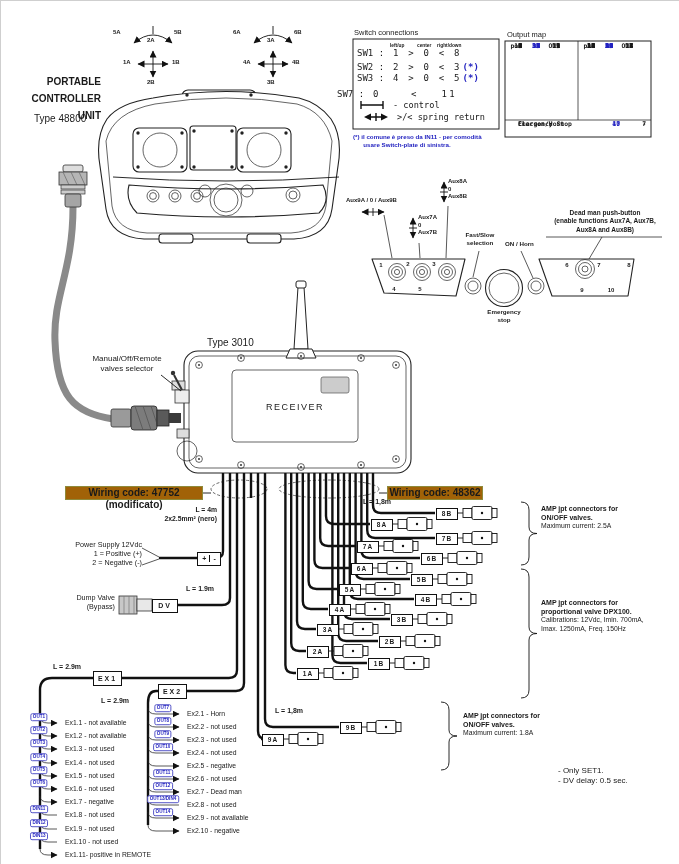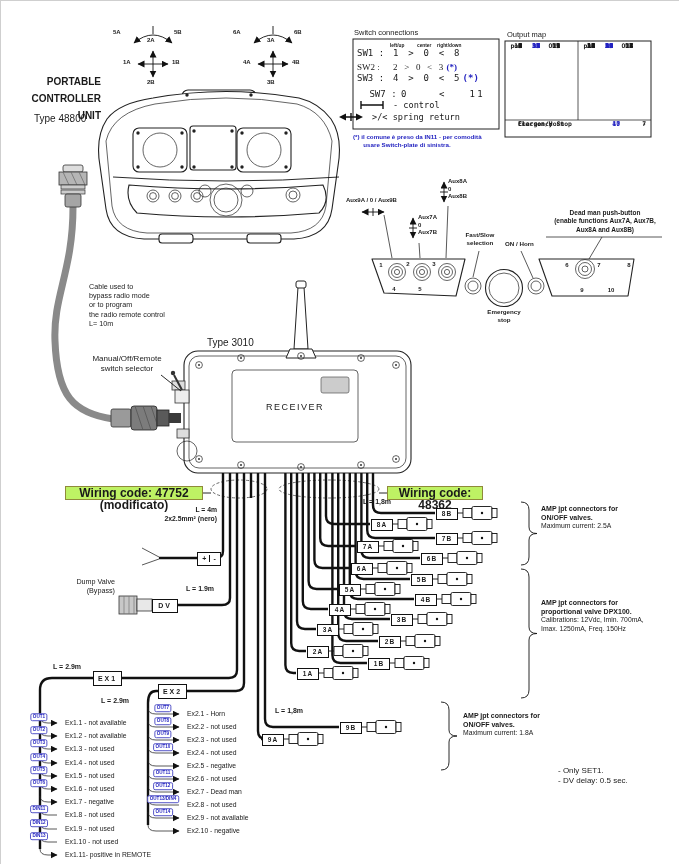--- a/index.html
+++ b/index.html
@@ -17,22 +17,22 @@
   .f48{font-size:4.8px;line-height:6px}
   .f6{font-size:6px;line-height:7.6px}
   .f62{font-size:6.2px;line-height:8px}
   .f65{font-size:6.5px;line-height:8.4px}
   .f68{font-size:6.8px;line-height:8.8px}
   .f7{font-size:7px;line-height:9px}
   .f72{font-size:7.2px;line-height:9.2px}
   .f75{font-size:7.5px;line-height:9.4px}
   .f8{font-size:8px;line-height:10px}
   .f95{font-size:10px;line-height:17px}
-  .ylw{background:#bef264;border:1px solid #8f8a3a;text-align:center;font-weight:bold;
-       font-size:12px;line-height:12px;height:12px}
+  .ylw{background:#a16207;border:1px solid #8f8a3a;text-align:center;font-weight:bold;
+       font-size:10px;line-height:12px;height:12px}
   .clabel{width:20px;height:10px;line-height:10px;border:1px solid #111;background:#fff;
           text-align:center;font-weight:bold;font-size:6.5px;letter-spacing:1px}
   .kbox{border:1px solid #111;background:#fff;text-align:center;font-weight:bold;
         font-size:7px;letter-spacing:2px}
   .extag{border:1px solid #5656c8;border-radius:2px;background:#fff;color:#2323c0;
          font-weight:bold;font-size:4.6px;line-height:5.6px;padding:0 1.5px;white-space:nowrap}
   .extext{font-size:6.8px;line-height:8px;white-space:nowrap}
   .swrow{display:flex;align-items:baseline;font-family:"DejaVu Sans Mono",monospace;font-size:9px}
   .swname{display:inline-block;width:36px}
   .swval{white-space:pre;letter-spacing:2.2px}
@@ -404,21 +404,21 @@
   <div class="f48 b" style="left:389px;top:42px">left/up</div>
   <div class="f48 b" style="left:416px;top:42px">center</div>
   <div class="f48 b" style="left:436px;top:42px">right/down</div>
   <div id="swrows" style="left:0;top:0"></div>
   <div class="legrow" style="left:358px;top:99px">
     <svg width="26" height="10">
       <path d="M2,5 L24,5 M2,1 L2,9 M24,1 L24,9" stroke="#111" stroke-width="1.4" fill="none"></path>
     </svg>
     <span>-  control</span>
   </div>
-  <div class="legrow" style="left:337px;top:111px">
+  <div class="legrow" style="left:362px;top:111px">
     <svg width="26" height="10">
       <path d="M7,5 L19,5 M13,1 L13,9" stroke="#111" stroke-width="1.4" fill="none"></path>
       <polygon points="1,5 8,1.5 8,8.5" fill="#111"></polygon>
       <polygon points="25,5 18,1.5 18,8.5" fill="#111"></polygon>
     </svg>
     <span>&gt;/&lt; spring return</span>
   </div>
   <div class="f62 b blue prex" style="left:352px;top:132px">(*) il comune è preso da IN11 - per comodità
       usare Switch-plate di sinistra.</div>
 
@@ -463,37 +463,35 @@
 Aux8B</div>
   <div class="f62 b pre c" style="left:458px;top:230px;width:42px">Fast/Slow
 selection</div>
   <div class="f62 b" style="left:504px;top:239px">ON / Horn</div>
   <div class="f65 b pre c" style="left:528px;top:208px;width:152px">Dead man push-button
 (enable functions Aux7A, Aux7B,
 Aux8A and Aux8B)</div>
   <div class="f62 b pre c" style="left:483px;top:307px;width:40px">Emergency
 stop</div>
 
-  <div class="f72 pre" style="left:88px;top:281px">Cable  used to
-bypass radio mode
-or to program
-the radio remote control
-L= 10m</div>
   <div class="f95" style="left:206px;top:333px">Type 3010</div>
   <div class="f8 pre c" style="left:70px;top:353px;width:112px">Manual/Off/Remote
-switch selector</div>
+valves selector</div>
   <div class="c" style="left:254px;top:401px;width:80px;font-size:9px;letter-spacing:1.5px">RECEIVER</div>
 
   <div class="ylw" style="left:64px;top:485px;width:136px">Wiring code: 47752 (modificato)</div>
   <div class="ylw" style="left:386px;top:485px;width:94px">Wiring code: 48362</div>
   <div class="f68 b r pre" style="left:150px;top:505px;width:66px">L = 4m
 2x2.5mm² (nero)</div>
   <div class="f7 b" style="left:362px;top:496px">L = 1,8m</div>
+  <div class="f72 r pre" style="left:50px;top:539px;width:91px">Power Supply 12Vdc
+1 = Positive (+)
+2 = Negative (-)</div>
   <div class="kbox" style="left:196px;top:551px;width:22px;height:12px;line-height:12px;letter-spacing:0"><span>+</span><span style="border-left:1px solid #111;margin-left:3px;padding-left:3px">-</span></div>
-  <div class="f72 r pre" style="left:38px;top:576px;width:76px">Dump Valve
+  <div class="f72 r pre" style="left:38px;top:592px;width:76px">Dump Valve
 (Bypass)</div>
   <div class="kbox" style="left:151px;top:598px;width:24px;height:12px;line-height:12px">DV</div>
   <div class="f7 b" style="left:185px;top:583px">L = 1.9m</div>
   <div class="f7 b" style="left:52px;top:661px">L = 2.9m</div>
   <div class="kbox" style="left:92px;top:670px;width:27px;height:13px;line-height:13px">EX1</div>
   <div class="f7 b" style="left:100px;top:695px">L = 2.9m</div>
   <div class="kbox" style="left:157px;top:683px;width:27px;height:13px;line-height:13px">EX2</div>
   <div class="f7 b" style="left:274px;top:705px">L = 1,8m</div>
 
   <div style="left:540px;top:503px;width:132px">
@@ -569,31 +567,31 @@
       <div class="extext" style="left: 186px; top: 799.5px;">Ex2.8 - not used</div>
       <div class="extag" style="left: 162px; top: 798px; transform: translate(-50%, -50%);">OUT13/DIN4</div>
       <div class="extext" style="left: 186px; top: 812.5px;">Ex2.9 - not available</div>
       <div class="extag" style="left: 162px; top: 811px; transform: translate(-50%, -50%);">OUT14</div>
       <div class="extext" style="left: 186px; top: 825.5px;">Ex2.10 - negative</div>
       <div class="swrow" style="left: 356px; top: 47px;">
         <span class="swname">SW1 :</span>
         <span class="swval">1 &gt; 0 &lt; 8</span>
         <span class="swstar"></span>
       </div>
-      <div class="swrow" style="left: 356px; top: 60.5px; font-family: Liberation Serif, serif;">
+      <div class="swrow" style="left: 356px; top: 60.5px;">
         <span class="swname">SW2 :</span>
         <span class="swval">2 &gt; 0 &lt; 3</span>
         <span class="swstar">(*)</span>
       </div>
       <div class="swrow" style="left: 356px; top: 72px;">
         <span class="swname">SW3 :</span>
         <span class="swval">4 &gt; 0 &lt; 5</span>
         <span class="swstar">(*)</span>
       </div>
-      <div class="swrow" style="left: 364px; top: 87.5px; text-align: center;">
+      <div class="swrow" style="left: 336px; top: 87.5px;">
         <span class="swname">SW7 :</span>
         <span class="swval">0    &lt;   11</span>
         <span class="swstar"></span>
       </div>
       <div class="pnum" style="left: 380px; top: 264px;">1</div>
       <div class="pnum" style="left: 407px; top: 263px;">2</div>
       <div class="pnum" style="left: 433px; top: 263px;">3</div>
       <div class="pnum" style="left: 393px; top: 288px;">4</div>
       <div class="pnum" style="left: 419px; top: 288px;">5</div>
       <div class="pnum" style="left: 566px; top: 264px;">6</div>

